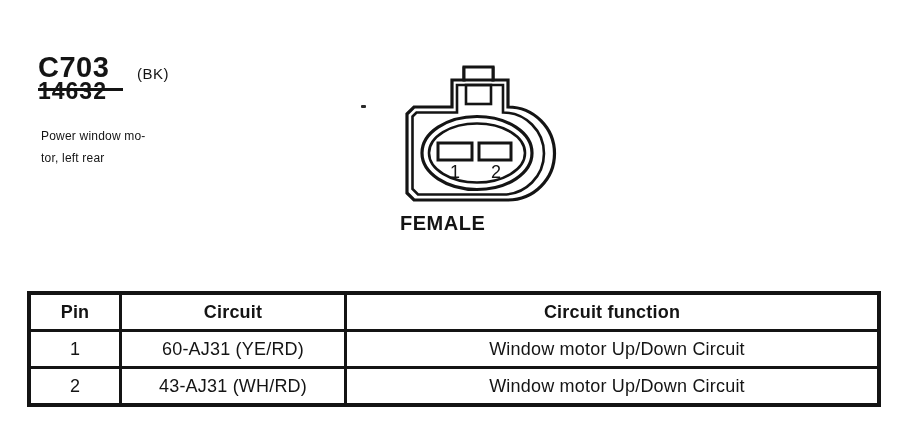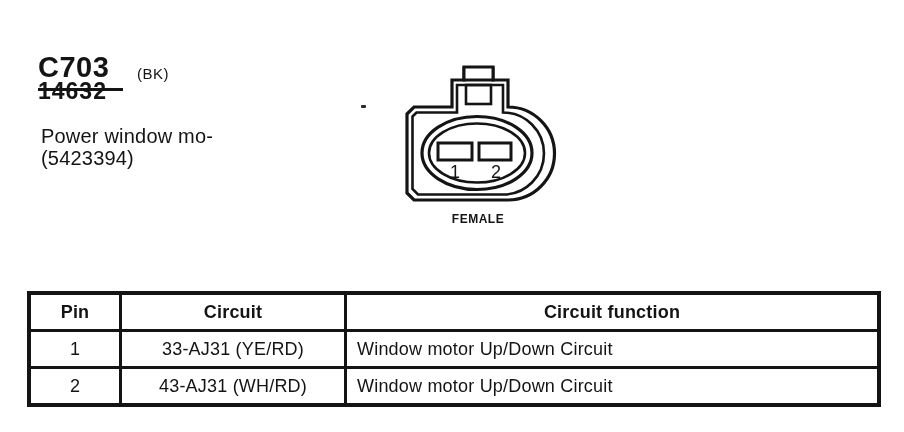--- a/index.html
+++ b/index.html
@@ -25,30 +25,30 @@
   .color-code {
     left: 137px; top: 41px;
     font-size: 15px; font-weight: 500; letter-spacing: 0.5px; margin-top: 24px;
   }
   .part-number {
     left: 38px; top: 78px;
     font-size: 23px; font-weight: bold; letter-spacing: 1px;
   }
   .description {
     left: 41px; top: 126px;
-    font-size: 20px; line-height: 21.5px; width: 180px;
+    font-size: 12px; line-height: 21.5px; width: 180px;
     letter-spacing: 0.2px;
   }
 
   
   .connector-svg { left: 398px; top: 60px; }
   .gender-label {
     left: 400px; top: 212px; width: 156px;
-    text-align: center;
-    font-size: 12px; font-weight: bold; letter-spacing: 0.5px;
+    text-align: left;
+    font-size: 20px; font-weight: bold; letter-spacing: 0.5px;
   }
   .artifact-dot {
     left: 361px; top: 105px; width: 5px; height: 3px;
     background: #2a2a2a; border-radius: 1px;
   }
 
   
   .pin-table-wrap { left: 27px; top: 291px; }
   table.pin-table {
     border-collapse: collapse;
@@ -63,31 +63,31 @@
     text-align: center;
     padding: 0;
     vertical-align: middle;
     letter-spacing: 0.2px;
   }
   table.pin-table { border: 4px solid #141414; }
   table.pin-table th { font-weight: bold; }
   table.pin-table .col-pin { width: 88px; }
   table.pin-table .col-circuit { width: 222px; text-align: center; }
   table.pin-table td.fn, table.pin-table th.fn-h { }
-  table.pin-table td.fn { text-align: left; padding-left: 10px; }
+  table.pin-table td.fn { text-align: center; padding-left: 10px; }
 </style>
 </head>
 <body>
 
 <div class="abs connector-id">C703</div>
 <div class="abs color-code">(BK)</div>
 <div class="abs part-number">14632</div>
 <div class="abs description">
   <div>Power window mo-</div>
-  <div>(5423394)</div>
+  <div>tor, left rear</div>
 </div>
 
 <div class="abs artifact-dot"></div>
 
 <svg class="abs connector-svg" width="164" height="150" viewBox="398 60 164 150">
   <g fill="none" stroke="#141414">
 
     <path stroke-width="3.2" d="M 407,114 L 414,107 L 452,107 L 452,80 L 464,80 L 464,68 L 493,68 L 493,80 L 508,80 L 508,107
          A 46.5,46.5 0 0 1 508,200 L 414,200 L 407,193 Z"></path>
 
@@ -115,21 +115,21 @@
     <thead>
       <tr>
         <th class="col-pin">Pin</th>
         <th class="col-circuit">Circuit</th>
         <th class="fn-h">Circuit function</th>
       </tr>
     </thead>
     <tbody>
       <tr>
         <td>1</td>
-        <td>33-AJ31 (YE/RD)</td>
+        <td>60-AJ31 (YE/RD)</td>
         <td class="fn">Window motor Up/Down Circuit</td>
       </tr>
       <tr>
         <td>2</td>
         <td>43-AJ31 (WH/RD)</td>
         <td class="fn">Window motor Up/Down Circuit</td>
       </tr>
     </tbody>
   </table>
 </div>

